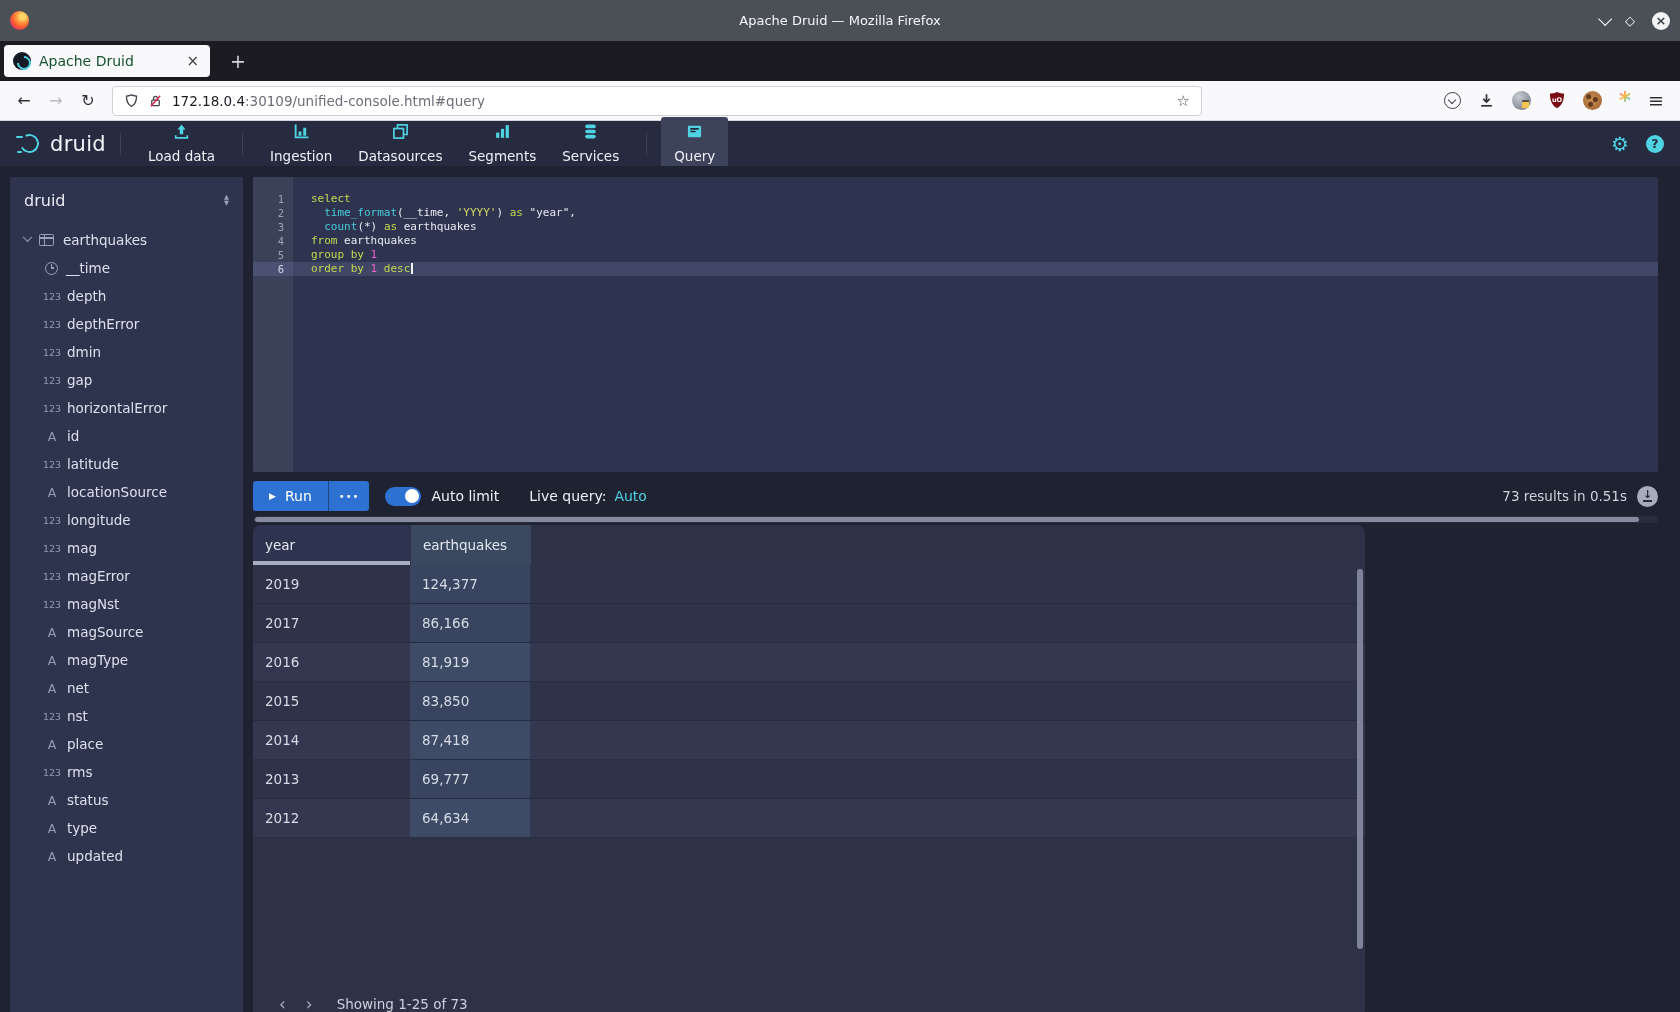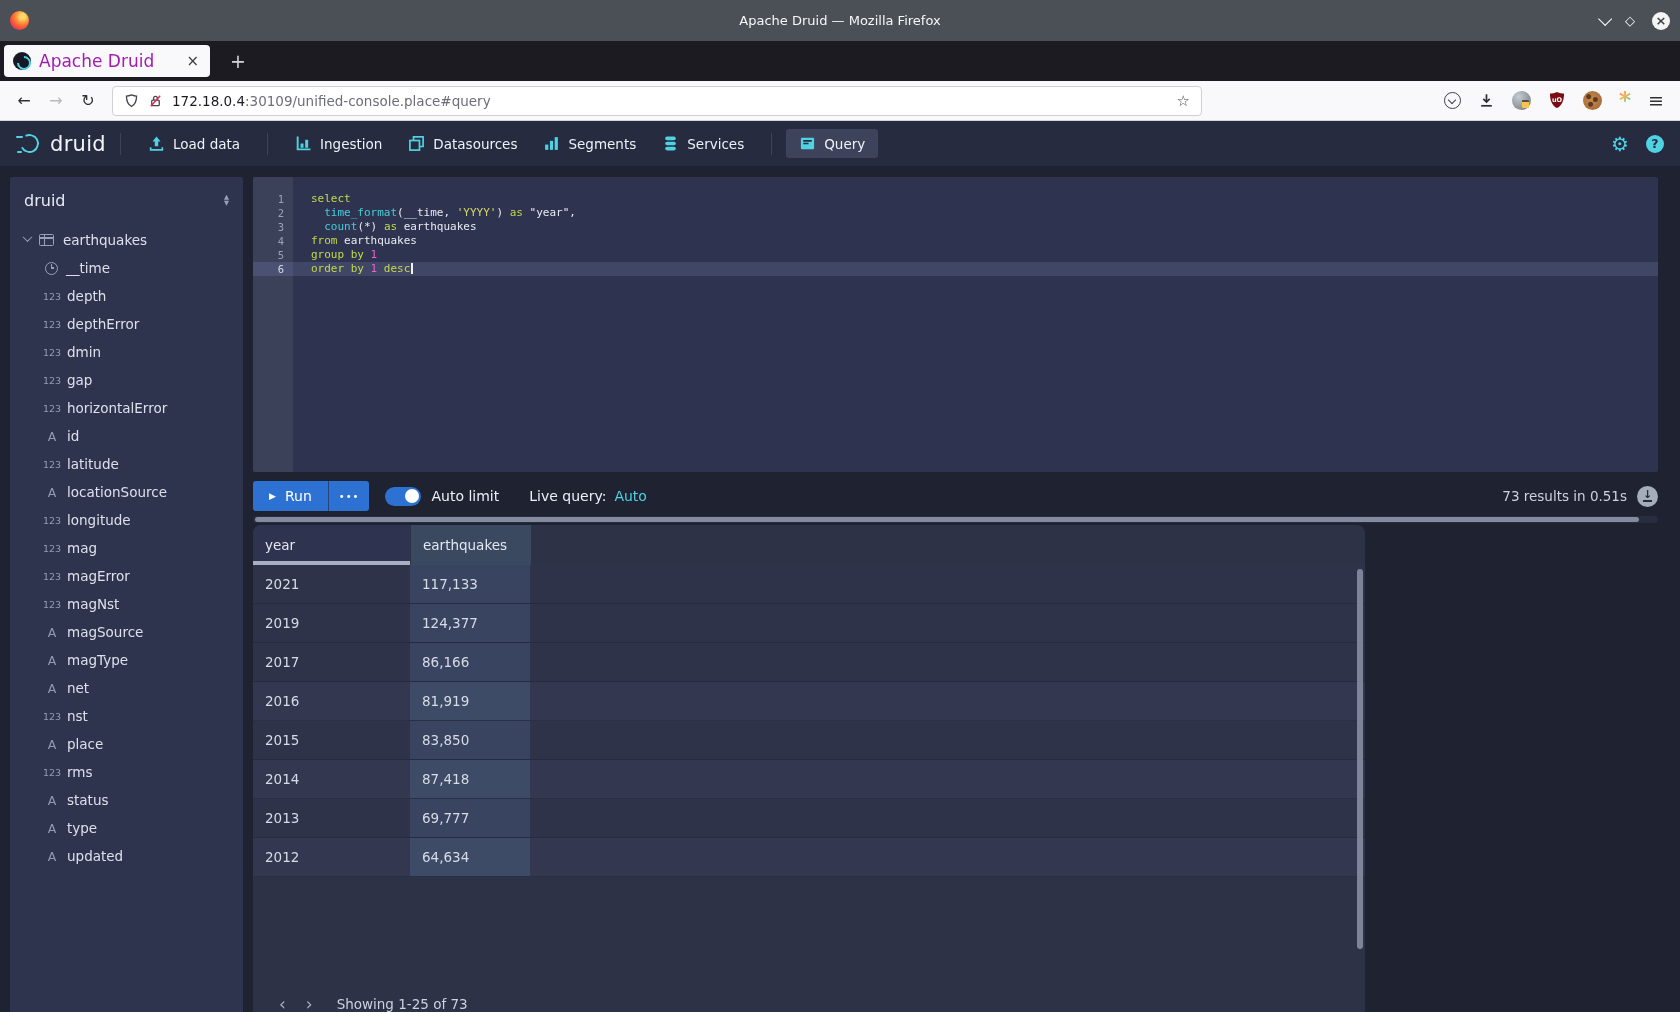--- a/index.html
+++ b/index.html
@@ -13,21 +13,21 @@
   .win-title { position:absolute; left:0; right:0; text-align:center; color:#f6f7f8; font-size:13px; }
   .win-controls { margin-left:auto; display:flex; align-items:center; gap:17px; z-index:2; }
   .wc-min { width:10px; height:10px; border-right:1.6px solid #fff; border-bottom:1.6px solid #fff; transform:rotate(45deg) translateY(-3px); }
   .wc-max { color:#fff; font-size:13px; line-height:1; }
   .wc-close { width:18px; height:18px; border-radius:50%; background:#f4f4f5; color:#3b4045; font-size:13px; font-weight:bold; display:flex; align-items:center; justify-content:center; line-height:1; }
 
   .tabstrip { height:40px; background:#1c1b22; display:flex; align-items:center; padding:0 4px; }
   .tab { width:206px; height:32px; background:#f9f9fb; border-radius:4px; display:flex; align-items:center; padding:0 9px; gap:8px; }
   .favicon { width:18px; height:18px; border-radius:50%; background:#151a26; position:relative; flex:0 0 auto; }
   .favicon::before { content:""; position:absolute; left:4px; top:4px; width:10px; height:10px; border:2px solid #4fd2e2; border-left-color:transparent; border-radius:50%; transform:rotate(45deg); }
-  .tab-label { font-size:17px; color:#a21caf; flex:1; white-space:nowrap; overflow:hidden; }
+  .tab-label { font-size:14px; color:#14532d; flex:1; white-space:nowrap; overflow:hidden; }
   .tab-close { color:#3e3e46; font-size:15px; padding:0 2px; }
   .newtab { color:#d3d3dc; font-size:19px; margin-left:14px; padding:0 6px; }
 
   .urlbar-row { height:40px; background:#f9f9fb; border-bottom:1px solid #d4d4dd; display:flex; align-items:center; padding:0 10px; gap:4px; }
   .navbtn { width:28px; text-align:center; font-size:16px; color:#2f2f38; }
   .navbtn.disabled { color:#b9b9c0; }
   .url-field { width:1090px; height:30px; margin-left:6px; background:#fff; border:1px solid #cfcfd8; border-radius:4px; display:flex; align-items:center; padding:0 11px; gap:9px; }
   .url-text { font-size:13.5px; color:#1b1b21; white-space:nowrap; }
   .url-text .dim { color:#6d6d7a; }
   .url-star { margin-left:auto; font-size:15px; color:#45454f; }
@@ -51,21 +51,21 @@
 
   
   .dnav { height:45px; background:#262b40; display:flex; align-items:center; padding:0 16px; }
   .brand { display:flex; align-items:center; gap:8px; }
   .brand-mark { position:relative; width:26px; height:24px; }
   .brand-mark .arc { position:absolute; left:4px; top:2px; width:19px; height:19px; border:2.6px solid #4fd2e2; border-radius:50%; border-left-color:transparent; transform:rotate(18deg); }
   .brand-mark .dash1 { position:absolute; left:0; top:4px; width:7px; height:2.6px; background:#4fd2e2; border-radius:2px; }
   .brand-mark .dash2 { position:absolute; left:1px; top:19px; width:5px; height:2.6px; background:#4fd2e2; border-radius:2px; }
   .brand-name { color:#f2f4f9; font-size:21px; letter-spacing:.3px; }
   .nav-sep { width:1px; height:22px; background:#3c425a; margin:0 14px; }
-  .nav-item { display:flex; align-items:center; gap:8px; padding:6px 13px; color:#eef1f6; font-size:13.5px; border-radius:3px; }
+  .nav-item { display:flex; align-items:center; gap:8px; padding:6px 13px; color:#eef1f6; font-size:13.5px; border-radius:3px;flex-direction:column; }
   .nav-item svg { display:block; }
   .nav-item.active { background:#3d435a; }
   .dnav-right { margin-left:auto; display:flex; align-items:center; gap:17px; }
   .gear { color:#4fd2e2; font-size:20px; line-height:1; }
   .help { width:18px; height:18px; border-radius:50%; background:#4fd2e2; color:#262b40; font-size:12.5px; font-weight:bold; display:flex; align-items:center; justify-content:center; }
 
   
   .workspace { position:relative; height:860px; background:#1e2231; }
 
   .sidebar { position:absolute; left:10px; top:11px; width:233px; height:841px; background:#2f344e; border-radius:2px; }
@@ -166,21 +166,21 @@
   <span class="navbtn">↻</span>
   <div class="url-field">
     <svg width="15" height="16" viewBox="0 0 16 16">
         <path d="M8 1.5c2 .8 3.9 1.2 5.4 1.2 0 6-2 9.4-5.4 11.2C4.6 12.1 2.6 8.7 2.6 2.7 4.1 2.7 6 2.3 8 1.5z" fill="none" stroke="#45454f" stroke-width="1.4"></path>
       </svg>
     <svg width="15" height="16" viewBox="0 0 16 16">
       <rect x="4" y="7" width="8" height="6" rx="1" fill="none" stroke="#45454f" stroke-width="1.4"></rect>
       <path d="M6 7V5a2 2 0 0 1 4 0v2" fill="none" stroke="#45454f" stroke-width="1.4"></path>
       <line x1="3" y1="13.5" x2="13" y2="2.5" stroke="#e22850" stroke-width="1.6"></line>
     </svg>
-    <span class="url-text"><b style="font-weight:normal;">172.18.0.4</b><span class="dim">:30109/unified-console.place#query</span></span>
+    <span class="url-text"><b style="font-weight:normal;">172.18.0.4</b><span class="dim">:30109/unified-console.html#query</span></span>
     <span class="url-star">☆</span>
   </div>
   <div class="tool-icons">
     <span class="pocket"></span>
     <svg width="17" height="17" viewBox="0 0 16 16">
       <path d="M8 2v7M5 6.5L8 9.5 11 6.5" fill="none" stroke="#2f2f38" stroke-width="1.6"></path>
       <path d="M3 13h10" stroke="#2f2f38" stroke-width="1.6"></path>
     </svg>
     <span class="ext-circle"></span>
     <span class="ubo">
@@ -409,24 +409,20 @@
       <div class="thumb"></div>
     </div>
 
   <div class="results">
     <div class="thead">
       <div class="th th-year">year</div>
       <div class="th th-val">earthquakes</div>
     </div>
     <div class="tbody">
         <div class="tr even">
-          <div class="td td-year">2021</div>
-          <div class="td td-val">117,133</div>
-        </div>
-        <div class="tr even">
           <div class="td td-year">2019</div>
           <div class="td td-val">124,377</div>
         </div>
         <div class="tr even">
           <div class="td td-year">2017</div>
           <div class="td td-val">86,166</div>
         </div>
         <div class="tr odd">
           <div class="td td-year">2016</div>
           <div class="td td-val">81,919</div>

